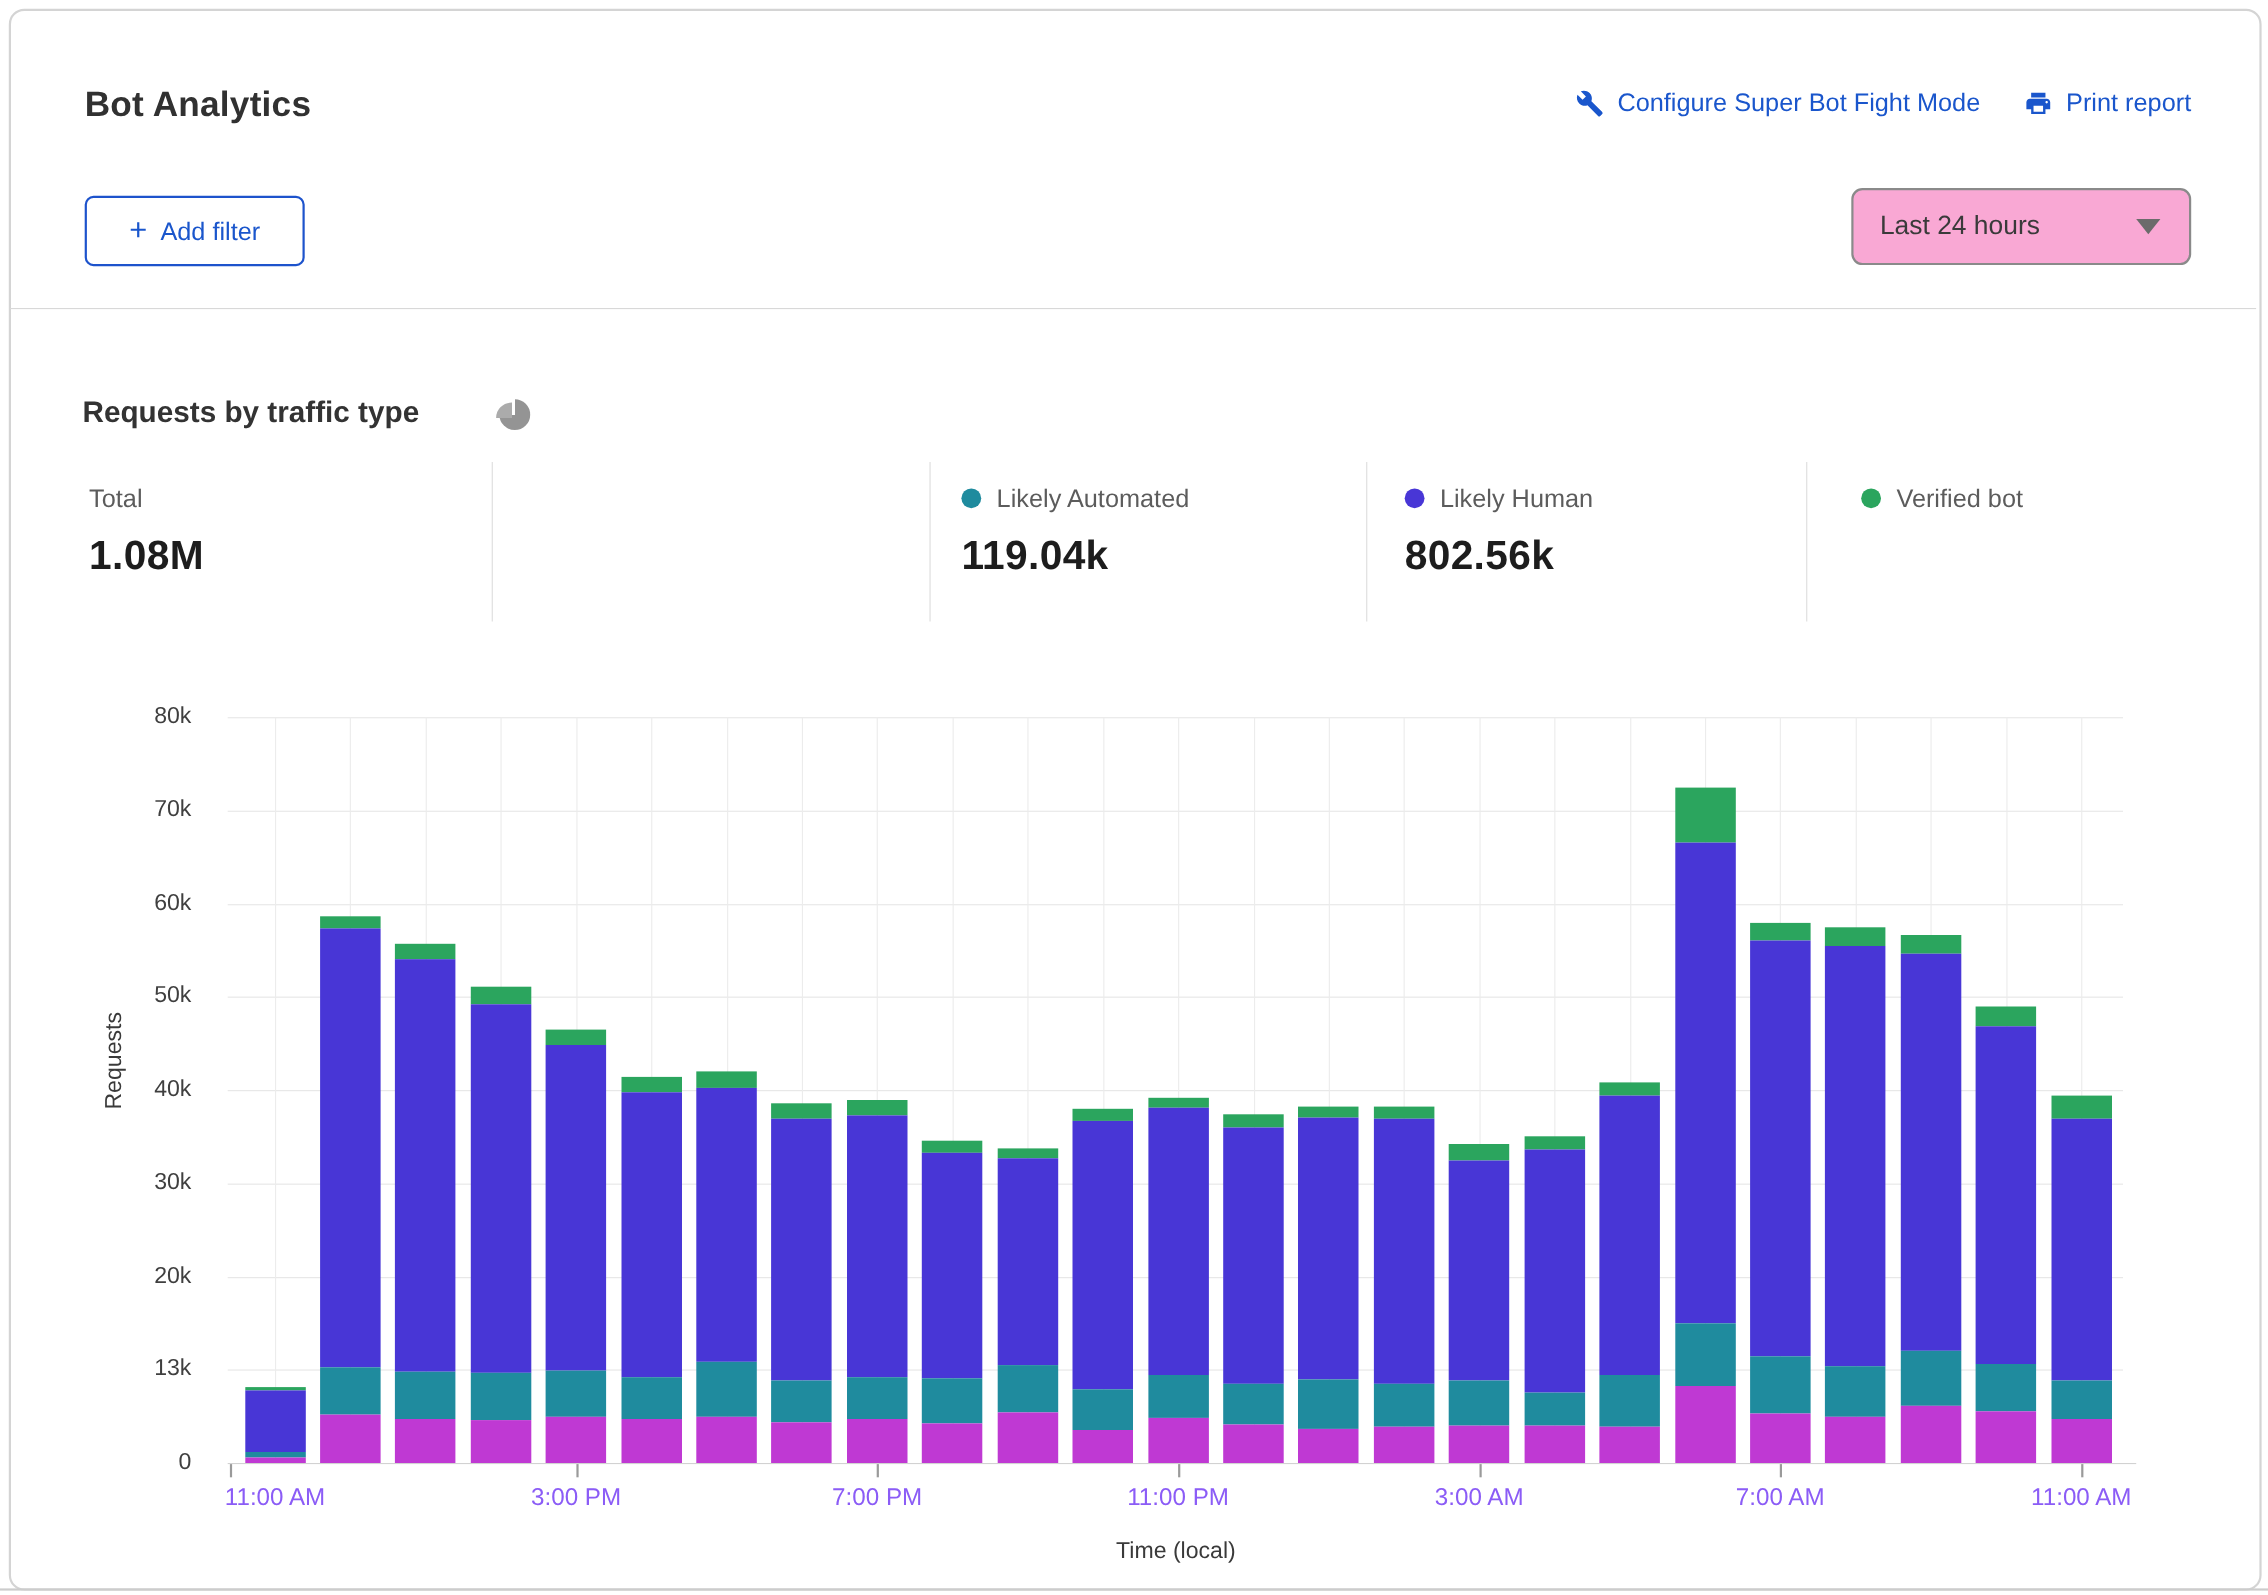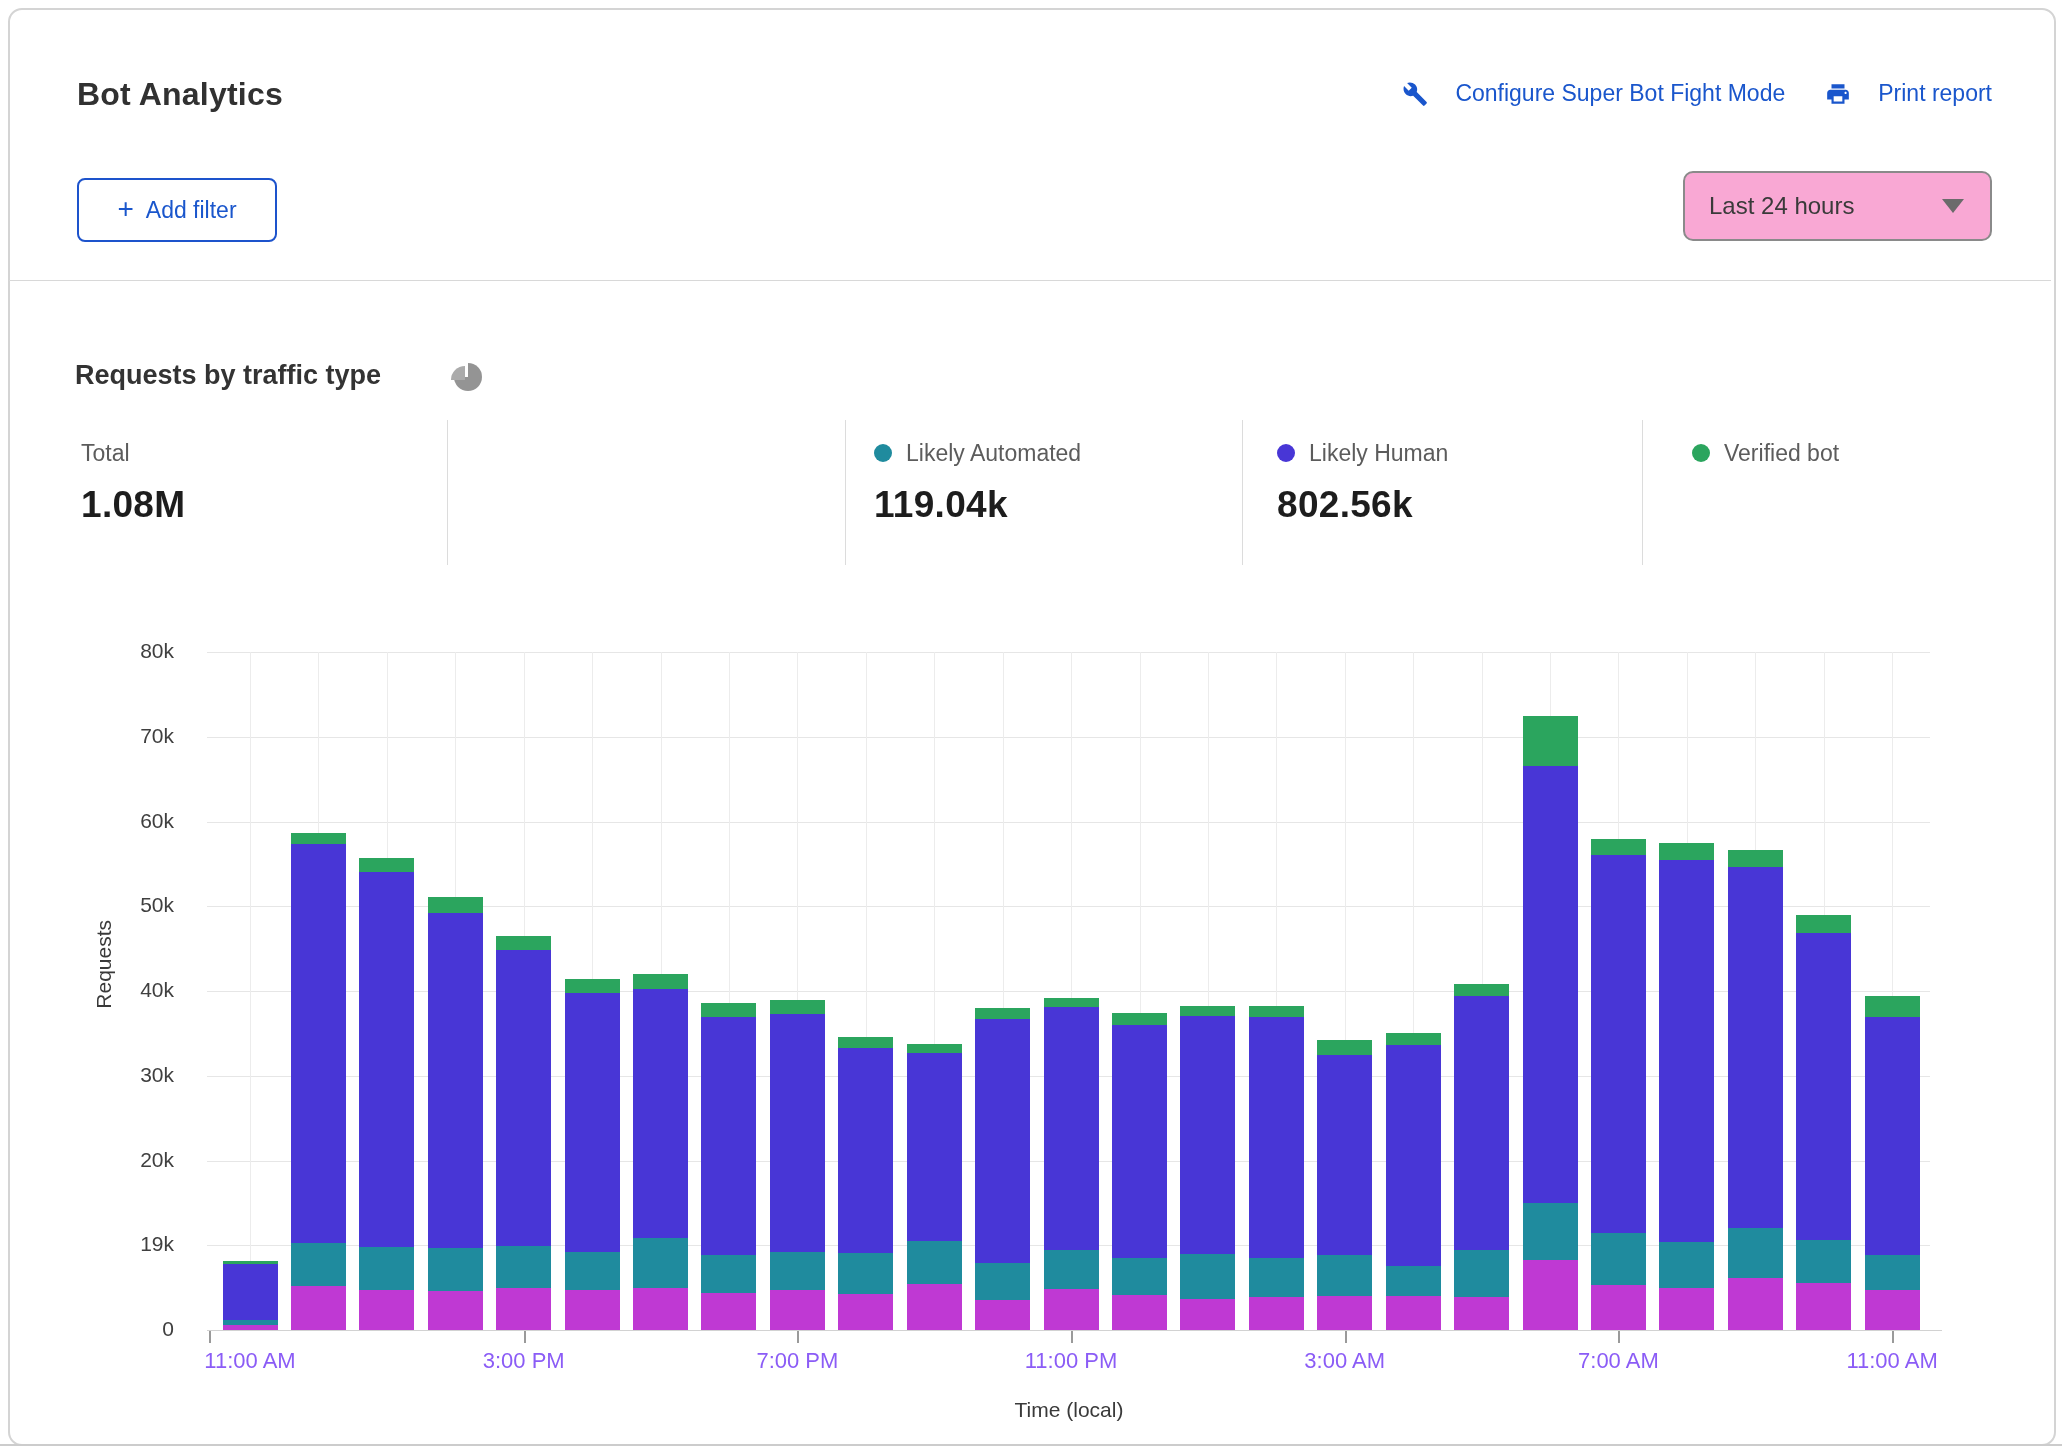--- a/index.html
+++ b/index.html
@@ -3,21 +3,21 @@
 <meta charset="utf-8">
 <style>
   html,body{margin:0;padding:0;background:#ffffff;}
   .screen{position:relative;width:2062px;height:1450px;background:#fff;
           font-family:"Liberation Sans",sans-serif;overflow:hidden;color:#303030;}
   .card{position:absolute;left:8px;top:8px;width:2044px;height:1434px;
         border:2px solid #d4d4d4;border-radius:14px;background:#fff;}
   .abs{position:absolute;}
   .page-title{left:77px;top:76px;font-size:32px;font-weight:700;color:#313131;letter-spacing:.2px;}
   .top-links{top:80px;right:70px;display:flex;gap:40px;align-items:center;}
-  .link{display:flex;align-items:center;gap:27px;color:#1a56cc;font-size:23px;cursor:pointer;}
+  .link{display:flex;align-items:center;gap:12px;color:#1a56cc;font-size:23px;cursor:pointer;}
   .link svg{width:26px;height:26px;fill:#1a56cc;}
   .btn-add{left:77px;top:178px;width:196px;height:60px;border:2px solid #1d53cc;border-radius:8px;
            background:#fff;color:#1a56cc;font-size:23px;display:flex;align-items:center;justify-content:center;gap:12px;cursor:pointer;}
   .btn-add .plus{font-size:28px;font-weight:400;line-height:1;margin-top:-3px;}
   .select{left:1683px;top:171px;width:305px;height:66px;border:2px solid #8a8a8a;border-radius:10px;background:#f9a8d4;
           display:flex;align-items:center;cursor:pointer;}
   .select .val{margin-left:24px;font-size:24px;color:#3a3a3a;}
   .select .caret{position:absolute;right:26px;top:26px;width:0;height:0;
                  border-left:11px solid transparent;border-right:11px solid transparent;border-top:14px solid #6b6b6b;}
   .header-divider{left:9px;top:280px;width:2042px;height:0;border-top:1px solid #d8d8d8;}
@@ -147,21 +147,21 @@
       <div class="gridline-v" style="position:absolute;left:1413.1px;top:652.0px;height:678.0px;"></div>
       <div class="gridline-v" style="position:absolute;left:1481.6px;top:652.0px;height:678.0px;"></div>
       <div class="gridline-v" style="position:absolute;left:1550.0px;top:652.0px;height:678.0px;"></div>
       <div class="gridline-v" style="position:absolute;left:1618.4px;top:652.0px;height:678.0px;"></div>
       <div class="gridline-v" style="position:absolute;left:1686.8px;top:652.0px;height:678.0px;"></div>
       <div class="gridline-v" style="position:absolute;left:1755.2px;top:652.0px;height:678.0px;"></div>
       <div class="gridline-v" style="position:absolute;left:1823.7px;top:652.0px;height:678.0px;"></div>
       <div class="gridline-v" style="position:absolute;left:1892.1px;top:652.0px;height:678.0px;"></div>
       <div class="baseline" style="position:absolute;left:207px;top:1330px;width:1735px;"></div>
       <div class="ylabel-txt" style="position:absolute;left:84px;top:1317.0px;">0</div>
-      <div class="ylabel-txt" style="position:absolute;left:84px;top:1232.3px;">19k</div>
+      <div class="ylabel-txt" style="position:absolute;left:84px;top:1232.3px;">13k</div>
       <div class="ylabel-txt" style="position:absolute;left:84px;top:1147.5px;">20k</div>
       <div class="ylabel-txt" style="position:absolute;left:84px;top:1062.8px;">30k</div>
       <div class="ylabel-txt" style="position:absolute;left:84px;top:978.0px;">40k</div>
       <div class="ylabel-txt" style="position:absolute;left:84px;top:893.3px;">50k</div>
       <div class="ylabel-txt" style="position:absolute;left:84px;top:808.5px;">60k</div>
       <div class="ylabel-txt" style="position:absolute;left:84px;top:723.8px;">70k</div>
       <div class="ylabel-txt" style="position:absolute;left:84px;top:639.0px;">80k</div>
       <div class="xlabel-txt" style="position:absolute;left:165.0px;top:1348px;">11:00 AM</div>
       <div class="xlabel-txt" style="position:absolute;left:438.7px;top:1348px;">3:00 PM</div>
       <div class="tickmark" style="position:absolute;left:523.7px;top:1331px;"></div>

